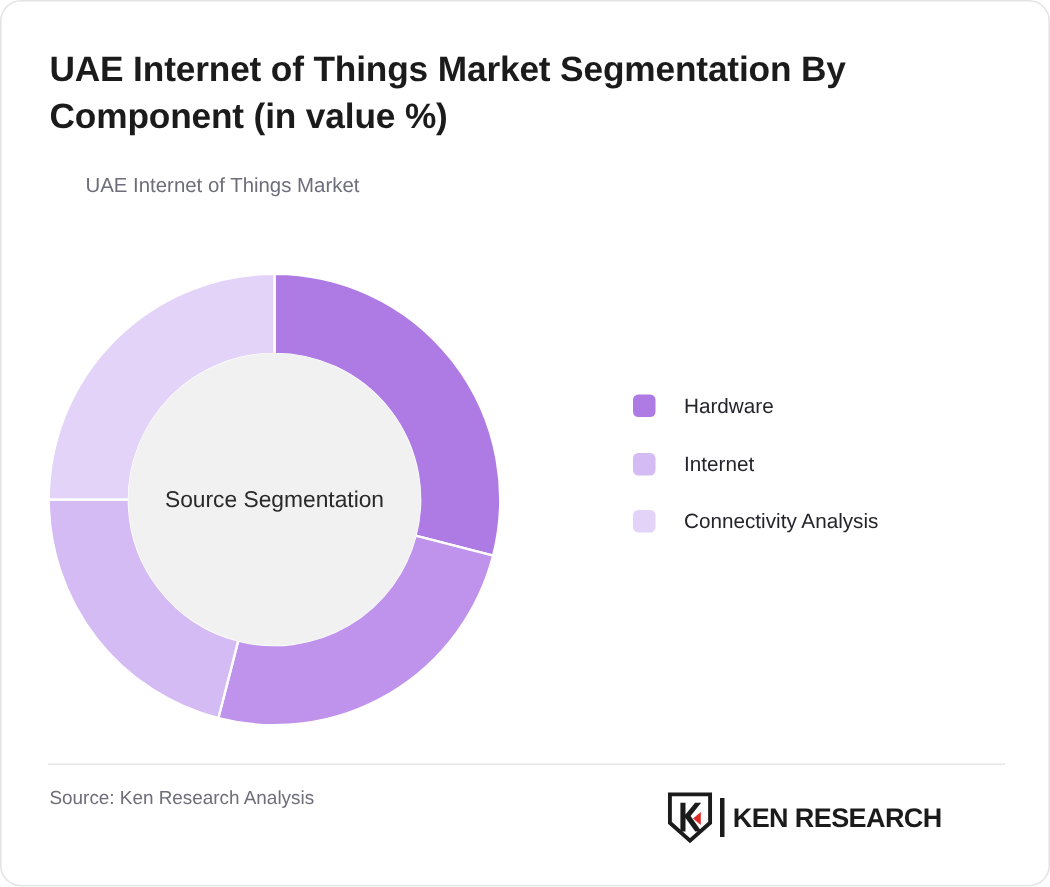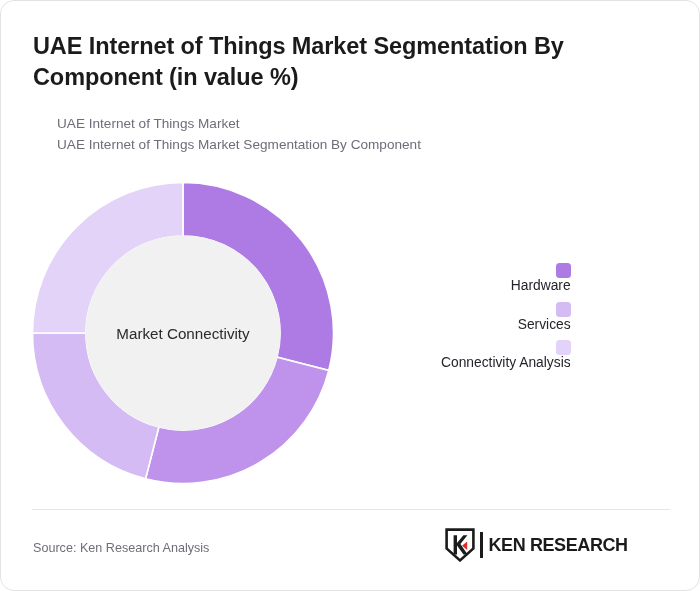--- a/index.html
+++ b/index.html
@@ -70,23 +70,22 @@
     pointer-events: none;
   }
   
   #legend {
     position: absolute;
     left: 421px;
     top: 262px;
   }
   .legend-row {
     display: flex;
-    align-items: flex-end;
+    align-items: flex-start;
     height: 38.5px;
-    flex-direction: column;
   }
   .legend-swatch {
     width: 15px;
     height: 15px;
     border-radius: 3.5px;
     flex: 0 0 auto;
   }
   .legend-label {
     margin-left: 19px;
     font-size: 13.8px;
@@ -98,21 +97,21 @@
     position: absolute;
     left: 31px;
     top: 508px;
     width: 638px;
     height: 1px;
     background: #e6e6e6;
   }
   #source-text {
     position: absolute;
     left: 32px;
-    top: 540px;
+    top: 524px;
     font-size: 12.6px;
     color: #6e6e7a;
   }
   #logo {
     position: absolute;
     left: 444px;
     top: 525px;
     display: flex;
     align-items: center;
     height: 38px;
@@ -138,44 +137,43 @@
 </style>
 </head>
 <body>
 
 <div id="card">
 
   <div id="title">UAE Internet of Things Market Segmentation By Component (in value %)</div>
 
   <div id="subtitle-block">
     <div class="subtitle-line">UAE Internet of Things Market</div>
-    <div class="subtitle-line">UAE Internet of Things Market Segmentation By Component</div>
   </div>
 
   <div id="donut-wrap">
     <svg id="donut-svg" width="302" height="302" viewBox="0 0 302 302">
       <g id="slices">
           <path d="M 151 0.5 A 150.5 150.5 0 0 1 296.771765749859 188.42782801831066 L 245.02278890865904 175.14094907181038 A 97.0725 97.0725 0 0 0 151 53.927499999999995 Z" fill="#ae7ae4" stroke="#ffffff" stroke-width="1.6"></path>
           <path d="M 296.771765749859 188.42782801831066 A 150.5 150.5 0 0 1 113.57217198168934 296.771765749859 L 126.85905092818962 245.02278890865904 A 97.0725 97.0725 0 0 0 245.02278890865904 175.14094907181038 Z" fill="#bf93ec" stroke="#ffffff" stroke-width="1.6"></path>
           <path d="M 113.57217198168934 296.771765749859 A 150.5 150.5 0 0 1 0.5 151.00000000000003 L 53.927499999999995 151 A 97.0725 97.0725 0 0 0 126.85905092818962 245.02278890865904 Z" fill="#d5bbf4" stroke="#ffffff" stroke-width="1.6"></path>
           <path d="M 0.5 151.00000000000003 A 150.5 150.5 0 0 1 150.99999999999997 0.5 L 150.99999999999997 53.927499999999995 A 97.0725 97.0725 0 0 0 53.927499999999995 151 Z" fill="#e3d3f8" stroke="#ffffff" stroke-width="1.6"></path>
         </g>
       <circle cx="151" cy="151" r="97.5" fill="#f1f1f1"></circle>
     </svg>
-    <div id="donut-hole-label">Market Connectivity</div>
+    <div id="donut-hole-label">Source Segmentation</div>
   </div>
 
   <div id="legend">
       <div class="legend-row">
         <div class="legend-swatch" style="background: rgb(174, 122, 228);"></div>
         <div class="legend-label">Hardware</div>
       </div>
       <div class="legend-row">
         <div class="legend-swatch" style="background: rgb(213, 187, 244);"></div>
-        <div class="legend-label">Services</div>
+        <div class="legend-label">Internet</div>
       </div>
       <div class="legend-row">
         <div class="legend-swatch" style="background: rgb(227, 211, 248);"></div>
         <div class="legend-label">Connectivity Analysis</div>
       </div>
     </div>
 
   <div id="footer-rule"></div>
 
   <div id="source-text">Source: Ken Research Analysis</div>

